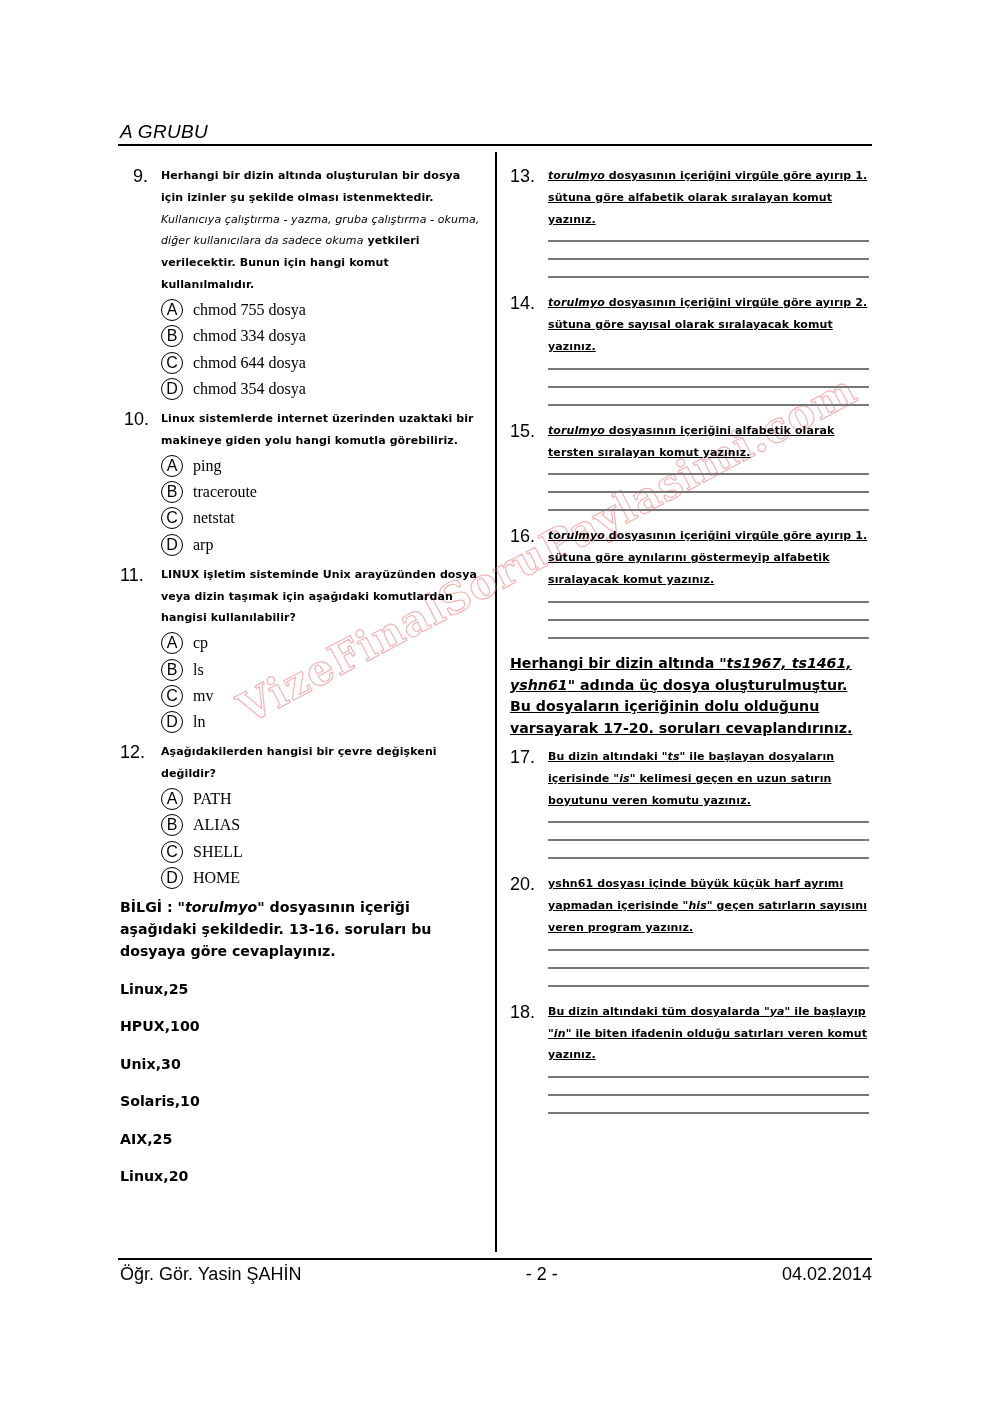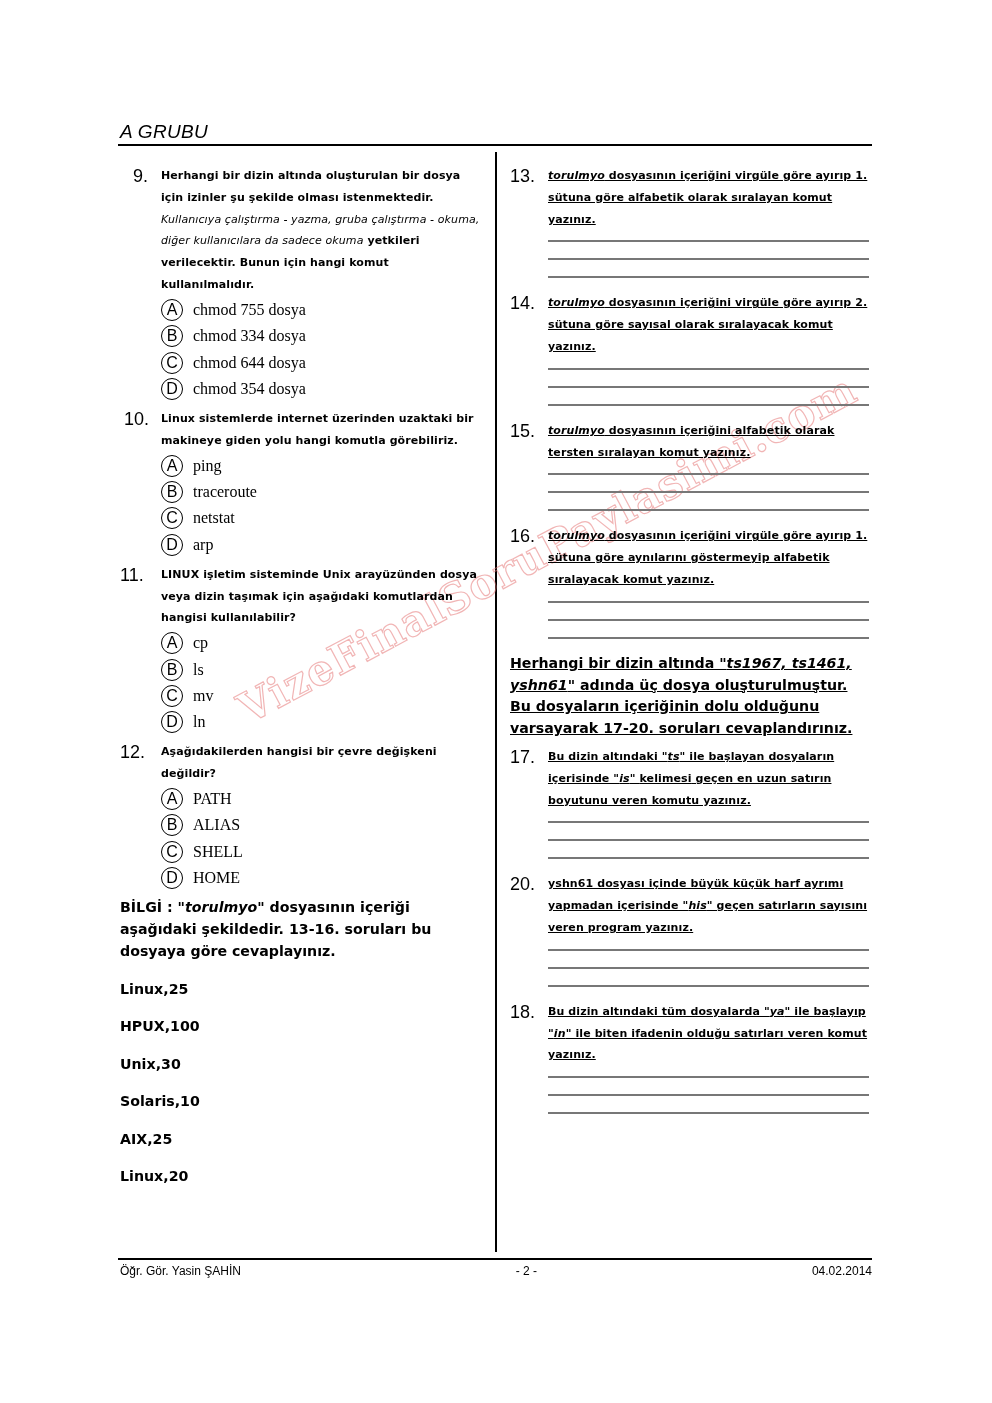--- a/index.html
+++ b/index.html
@@ -1,21 +1,21 @@
 <!DOCTYPE html>
 <html><head>
 <meta charset="utf-8">
 <style>
   html, body { margin: 0; padding: 0; background: #ffffff; }
   body { width: 992px; height: 1403px; position: relative; overflow: hidden; color: #000; }
   .header-title { position: absolute; left: 120px; top: 121px; font-family: "Liberation Sans", sans-serif; font-size: 19px; letter-spacing: 0.3px; font-style: italic; }
   .header-rule { position: absolute; left: 118px; top: 144px; width: 754px; height: 2px; background: #000; }
   .col-divider { position: absolute; left: 495px; top: 152px; width: 2px; height: 1100px; background: #000; }
   .footer-rule { position: absolute; left: 118px; top: 1258px; width: 754px; height: 2px; background: #000; }
-  .footer { position: absolute; left: 120px; top: 1264px; width: 752px; font-family: "Liberation Sans", sans-serif; font-size: 12px; display: flex; justify-content: space-between; }
+  .footer { position: absolute; left: 120px; top: 1264px; width: 752px; font-family: "Liberation Sans", sans-serif; font-size: 18px; display: flex; justify-content: space-between; }
   .col { position: absolute; font-family: "DejaVu Sans", sans-serif; }
   .col-left { left: 120px; top: 165px; width: 360px; }
   .col-right { left: 510px; top: 165px; width: 362px; text-decoration: underline; }
   .q { position: relative; padding-left: 41px; margin-bottom: 6px; }
   .qnum { position: absolute; left: 13px; top: 1px; font-family: "Liberation Sans", sans-serif; font-size: 18px; font-weight: normal; }
   .col-right .q .qnum { left: 0px; }
   .col-right .q { padding-left: 38px; }
   .qtext { font-size: 11px; font-weight: bold; line-height: 21.8px; letter-spacing: 0.1px; }
   .it-n { font-style: italic; font-weight: normal; }
   .it-b { font-style: italic; font-weight: bold; text-align: center; }

